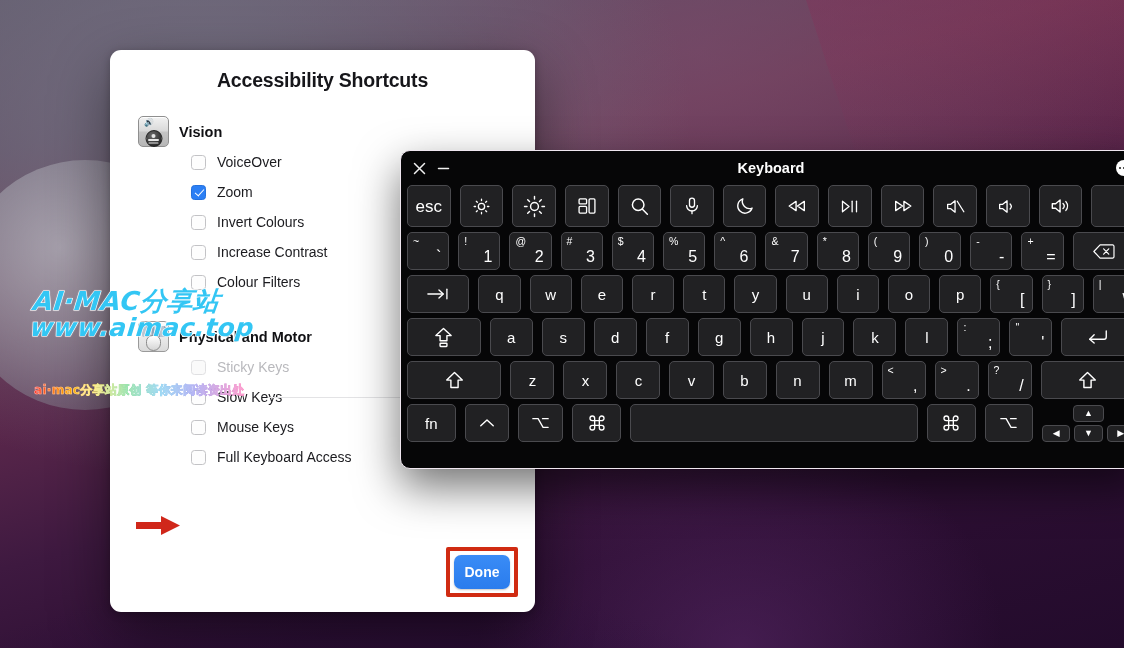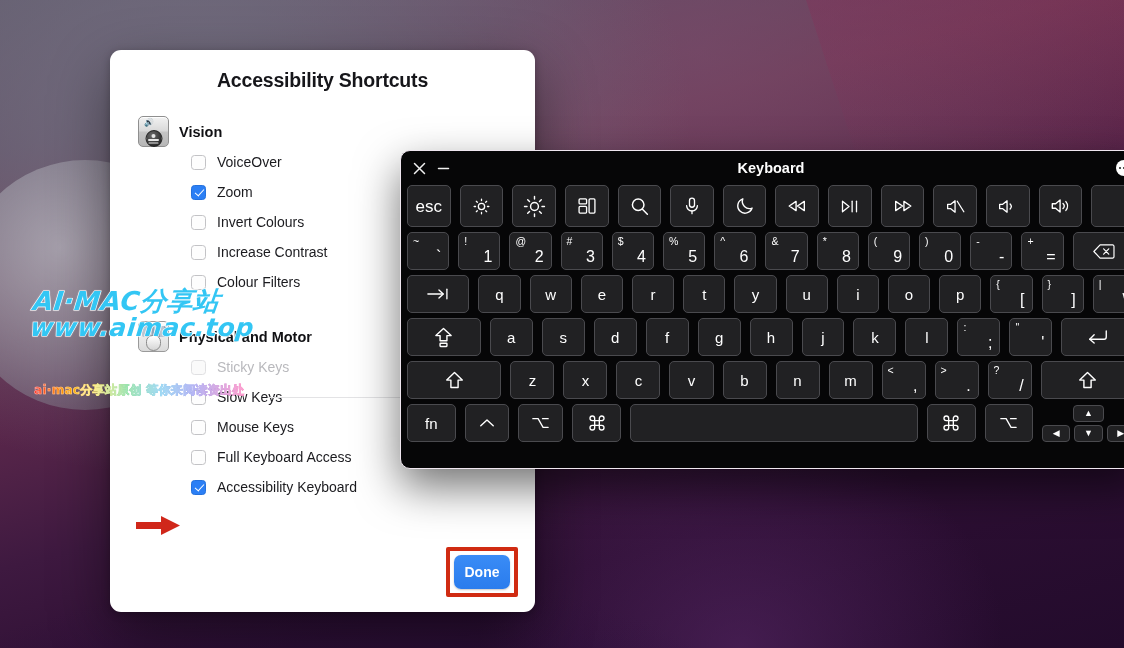--- a/index.html
+++ b/index.html
@@ -391,24 +391,20 @@
       <span class="check-label">Slow Keys</span>
     </div>
     <div class="check-row">
       <span class="cb"></span>
       <span class="check-label">Mouse Keys</span>
     </div>
     <div class="check-row">
       <span class="cb"></span>
       <span class="check-label">Full Keyboard Access</span>
     </div>
-    <div class="check-row">
-      <span class="cb checked"></span>
-      <span class="check-label">Accessibility Keyboard</span>
-    </div>
   </div>
 </div>
 
 <svg id="red-arrow" viewBox="0 0 48 28">
   <path d="M2 17 L27 17 L27 23 L46 13.5 L27 4 L27 10 L2 10 Z" fill="#d0271a"></path>
 </svg>
 
 <div id="done-wrap"></div>
 <button id="done-btn">Done</button>
 

